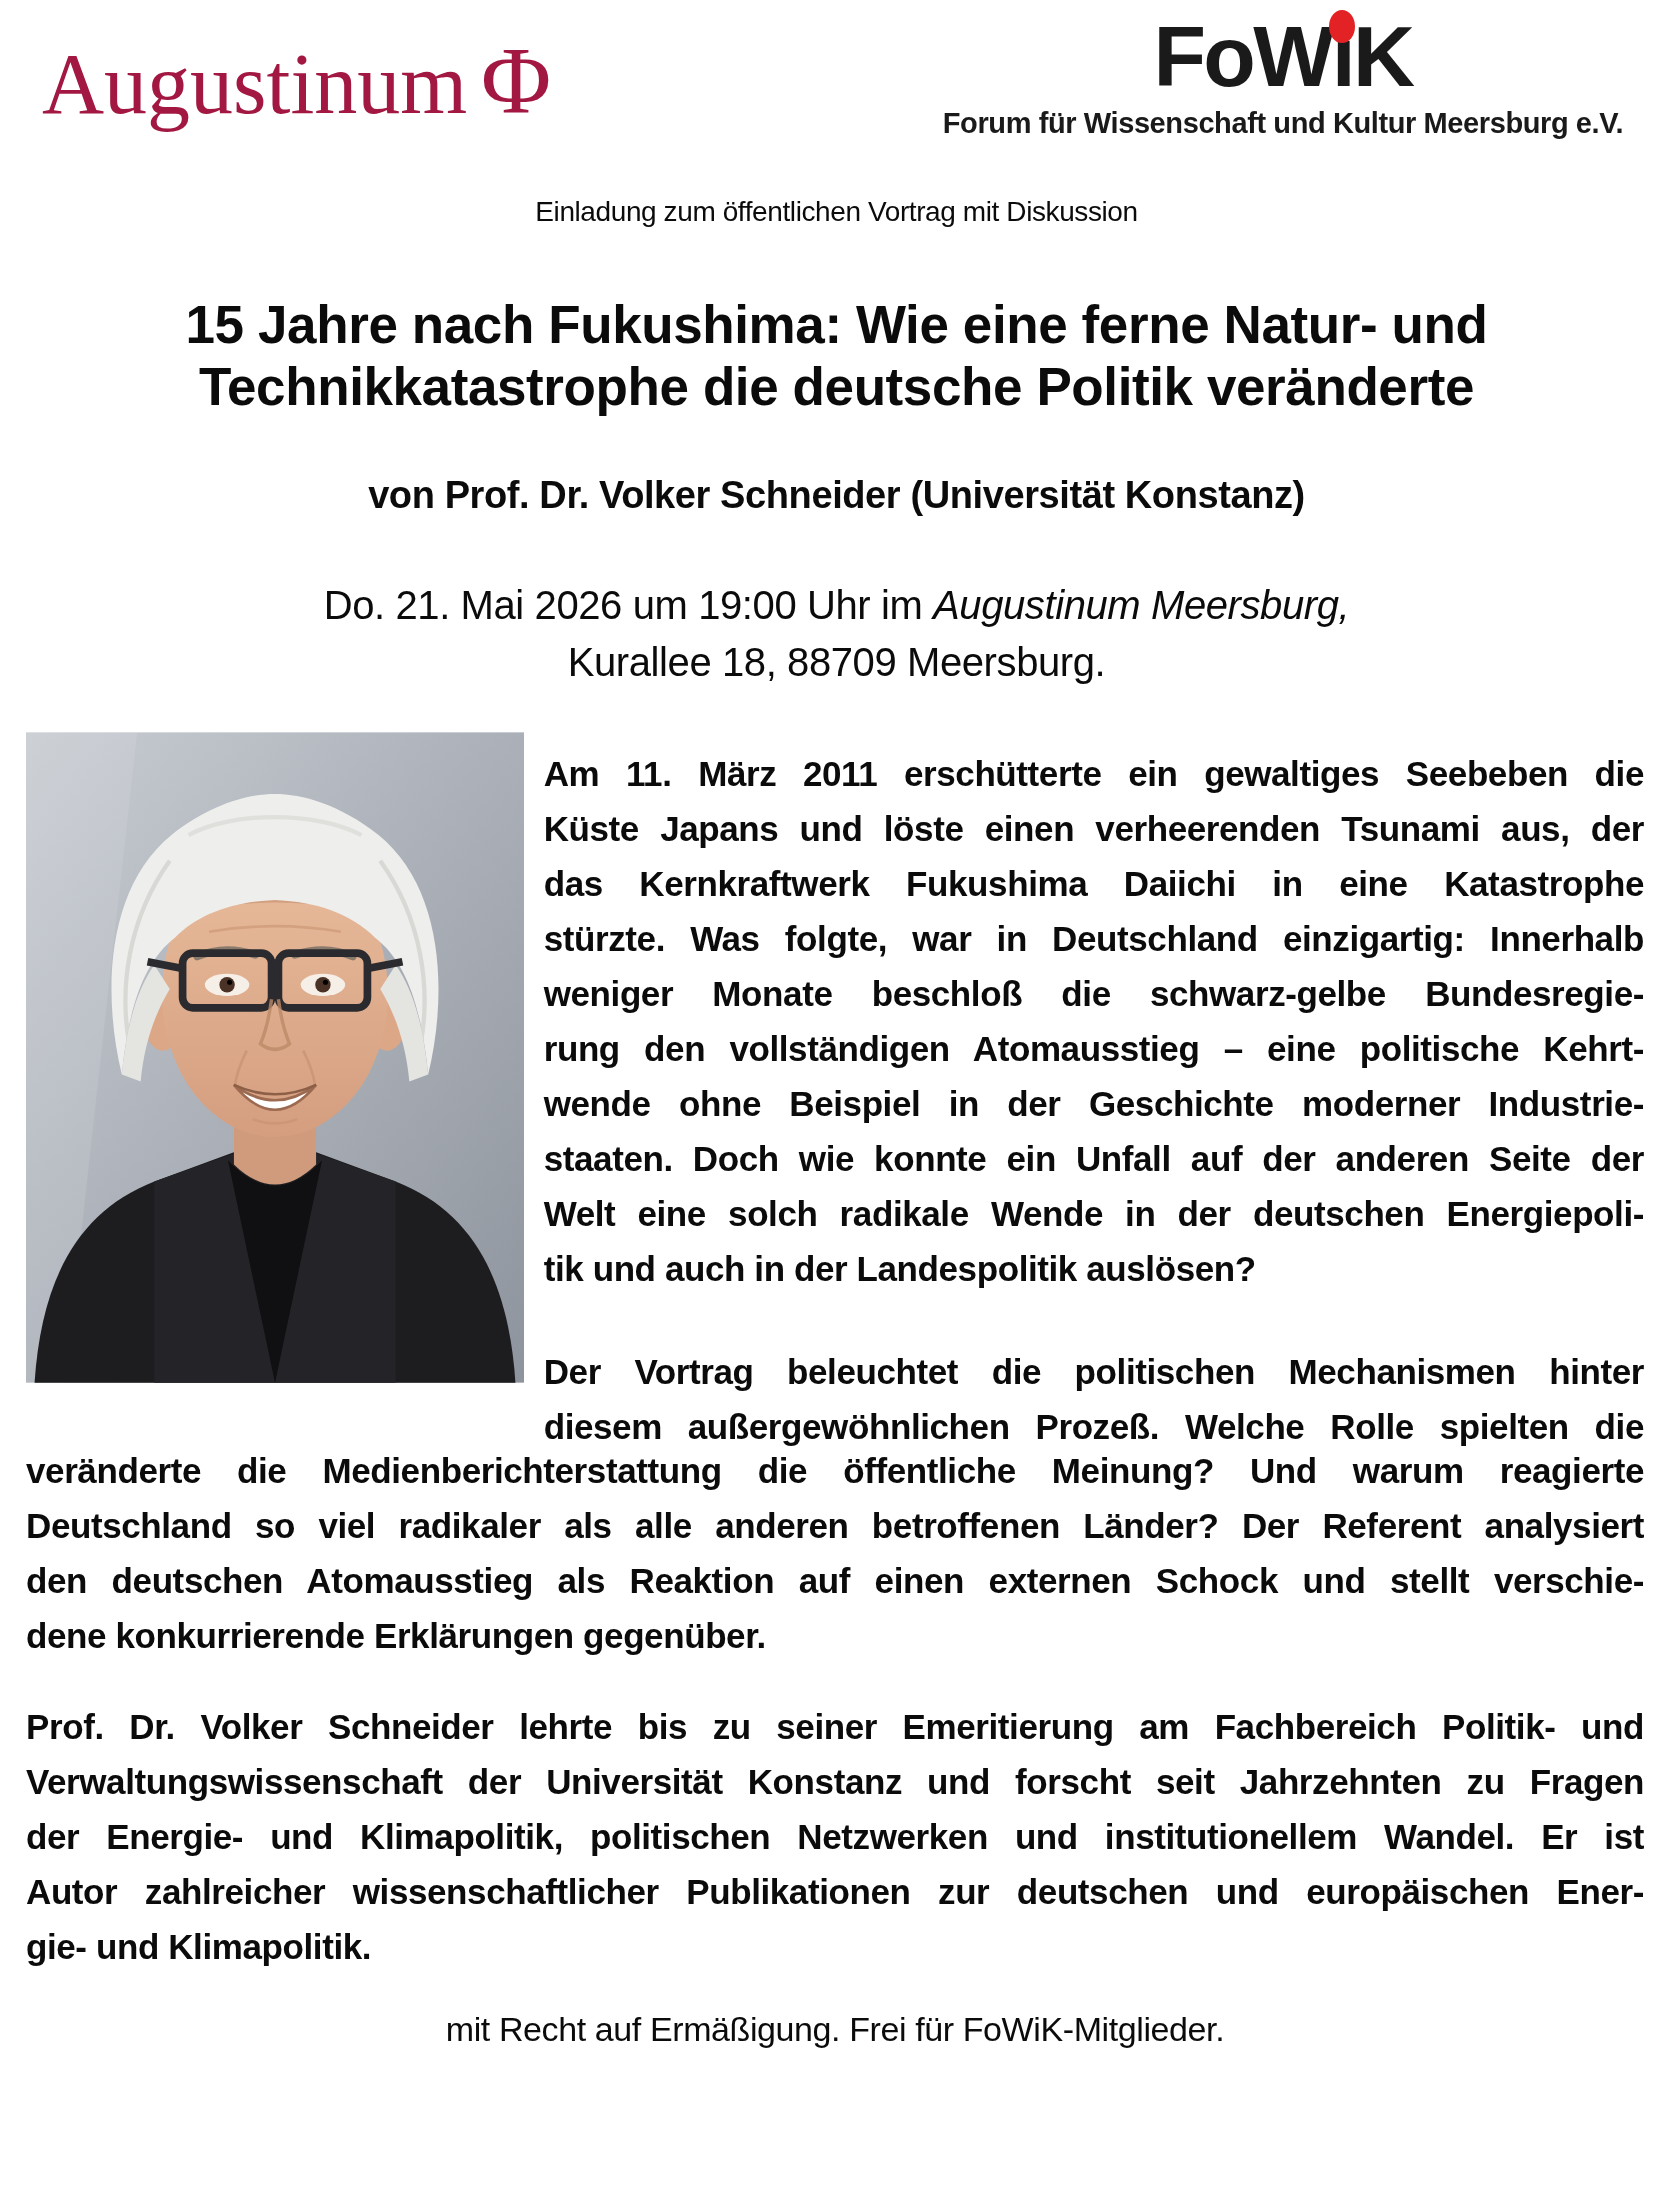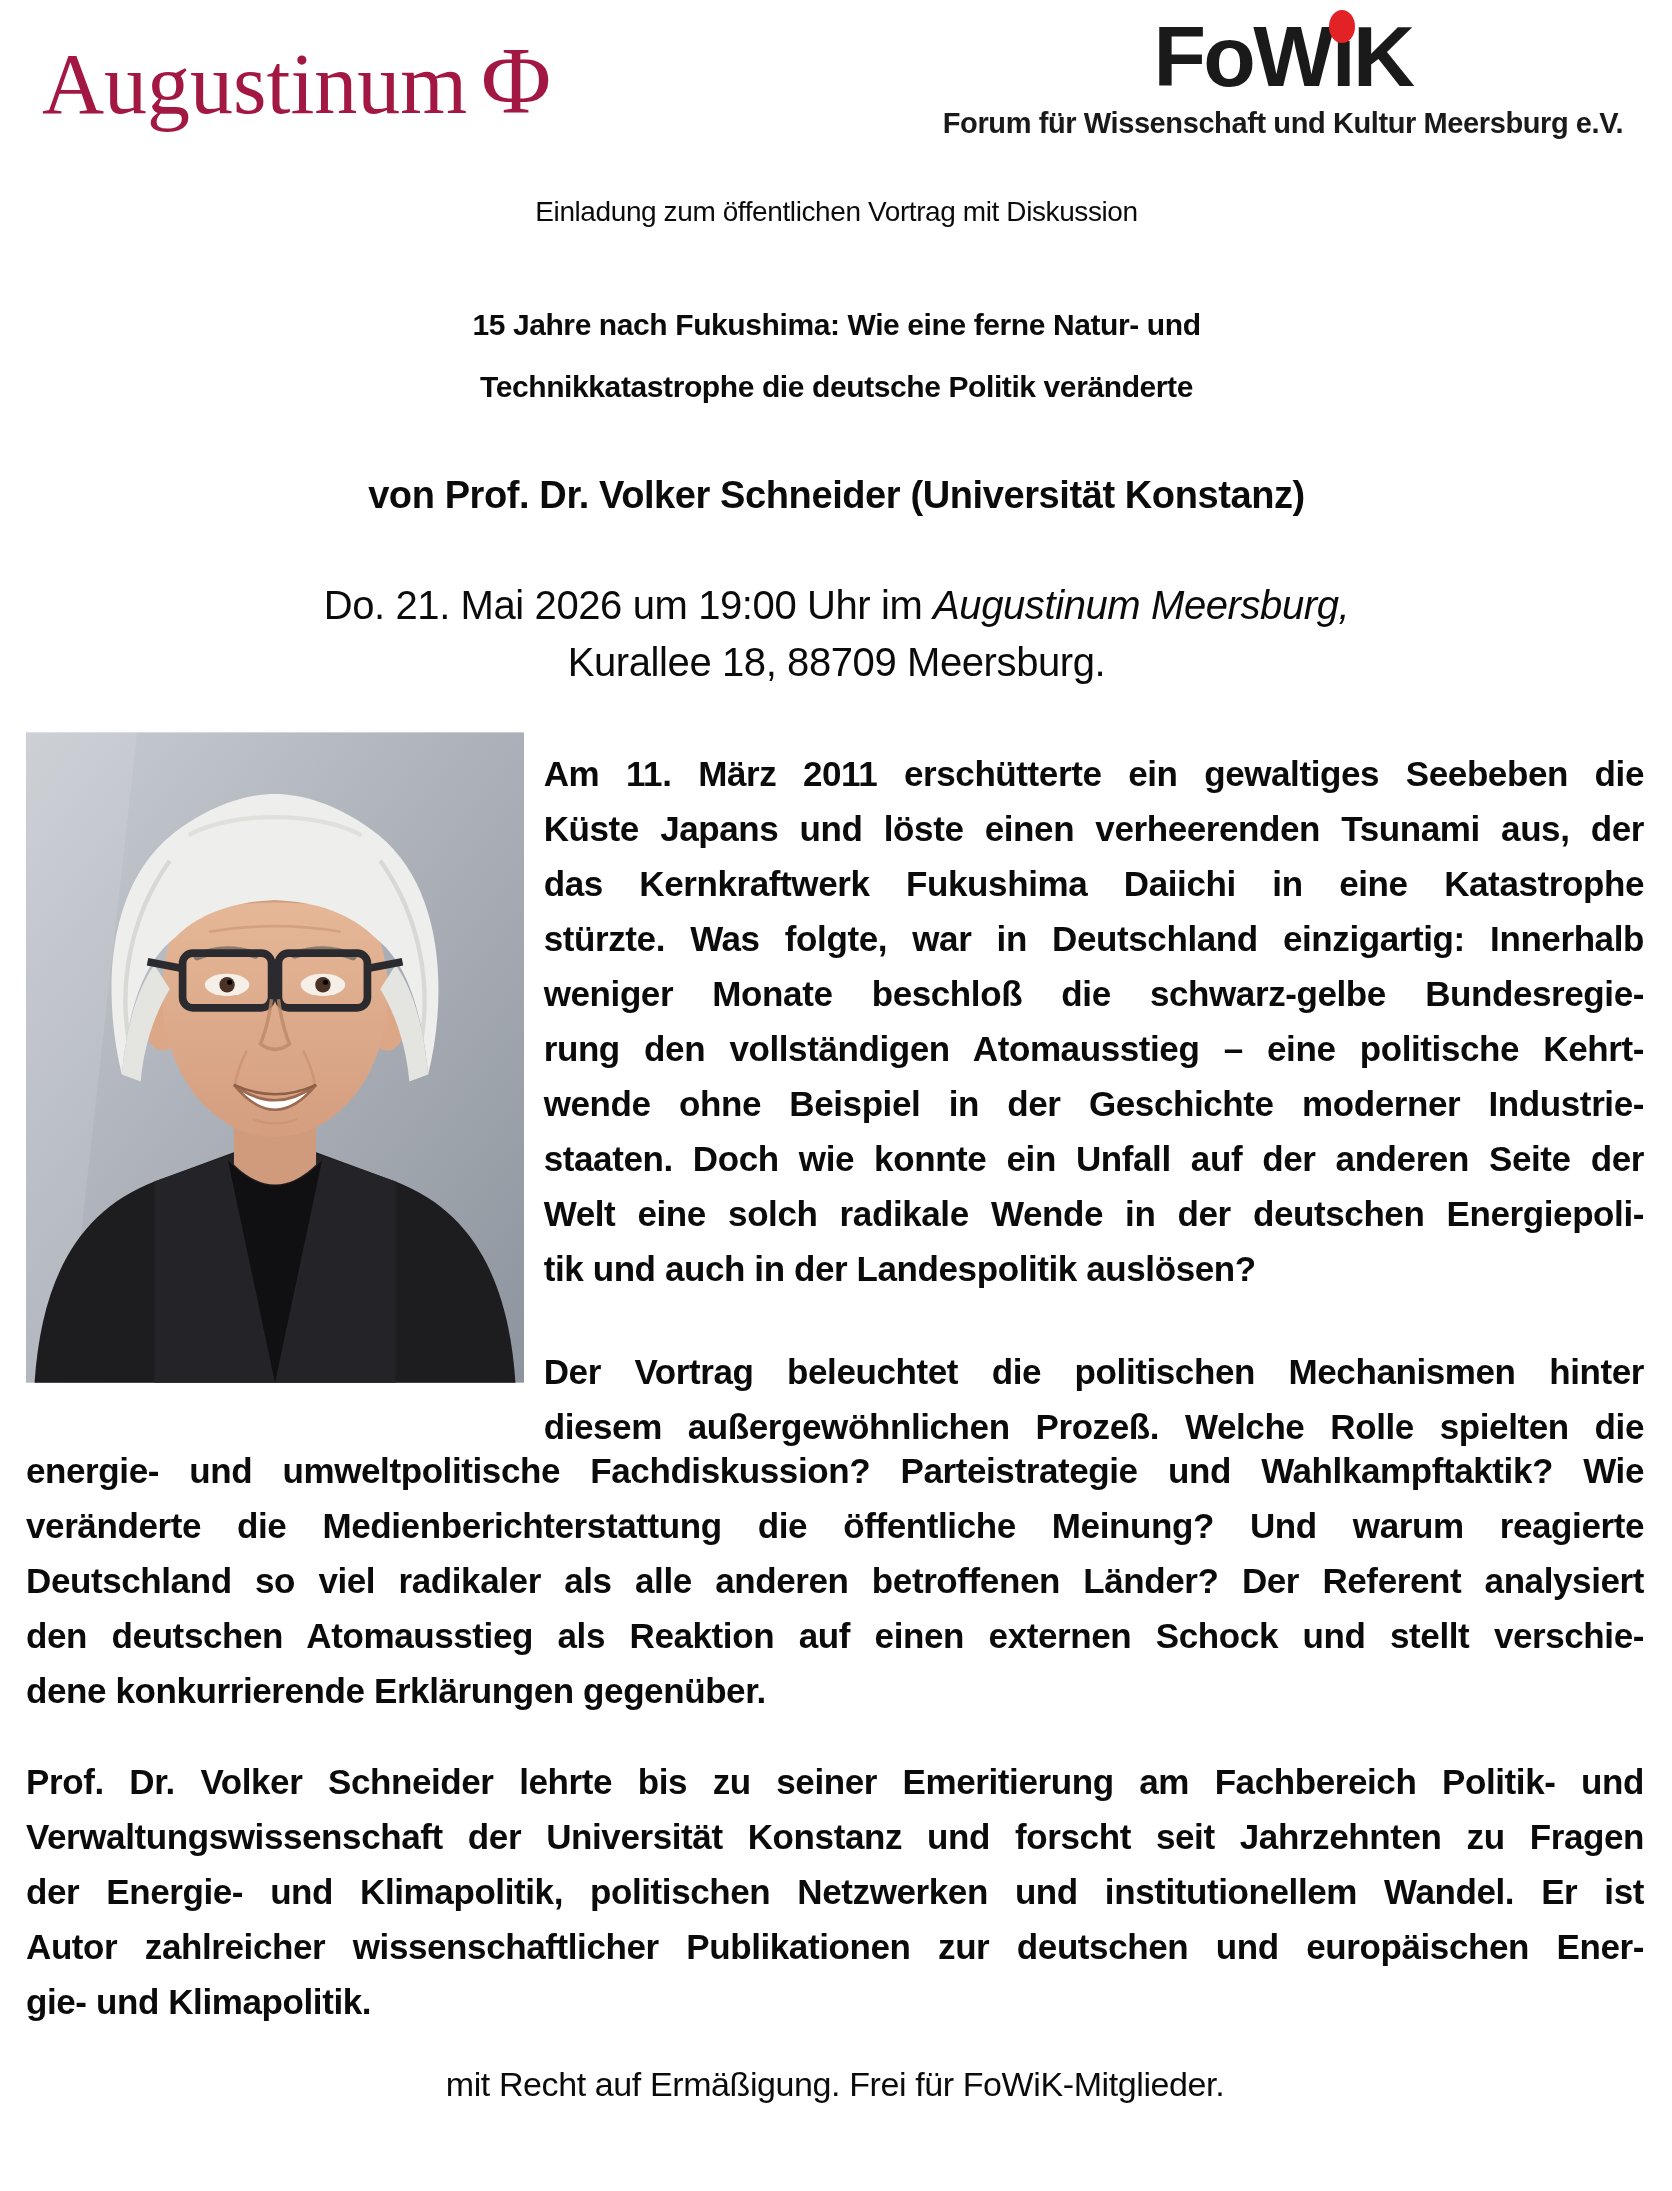--- a/index.html
+++ b/index.html
@@ -34,21 +34,21 @@
     position:absolute;left:50%;top:-1.7px;transform:translateX(-50%);
     width:26px;height:33px;border-radius:50%;
     background:var(--fowik-dot-red,#e32226);
   }
   .fowik-tagline{
     font-weight:bold;font-size:29px;line-height:34px;margin-top:5.1px;
     letter-spacing:-0.4px;white-space:nowrap;
   }
   
   .intro-line{margin-top:18px;text-align:center;font-size:28px;line-height:45px;letter-spacing:-0.4px;}
-  .talk-title{margin-top:60px;text-align:center;font-weight:bold;font-size:30px;line-height:62px;letter-spacing:-0.4px;}
+  .talk-title{margin-top:60px;text-align:center;font-weight:bold;font-size:53px;line-height:62px;letter-spacing:-0.4px;}
   .speaker-line{margin-top:53px;text-align:center;font-weight:bold;font-size:38px;line-height:48px;letter-spacing:-0.4px;}
   .date-block{margin-top:58px;text-align:center;font-size:40px;line-height:57px;letter-spacing:-0.4px;}
   .italic{font-style:italic;}
   
   .photo-row{
     display:flex;align-items:flex-start;
     margin:41px 29px 0 26px;
   }
   .photo-frame{flex:0 0 498px;width:498px;height:651px;}
   .photo-frame svg{display:block;}
@@ -174,21 +174,20 @@
           <div class="line last">tik und auch in der Landespolitik auslösen?</div>
         </div>
       <div class="plines cont col-par2">
           <div class="line">Der Vortrag beleuchtet die politischen Mechanismen hinter</div>
           <div class="line last">diesem außergewöhnlichen Prozeß. Welche Rolle spielten die</div>
         </div>
     </div>
   </div>
 
   <div class="plines full-body">
-      <div class="line">energie- und umweltpolitische Fachdiskussion? Parteistrategie und Wahlkampftaktik? Wie</div>
       <div class="line">veränderte die Medienberichterstattung die öffentliche Meinung? Und warum reagierte</div>
       <div class="line">Deutschland so viel radikaler als alle anderen betroffenen Länder? Der Referent analysiert</div>
       <div class="line">den deutschen Atomausstieg als Reaktion auf einen externen Schock und stellt verschie-</div>
       <div class="line last">dene konkurrierende Erklärungen gegenüber.</div>
     </div>
   <div class="plines full-body par3">
       <div class="line">Prof. Dr. Volker Schneider lehrte bis zu seiner Emeritierung am Fachbereich Politik- und</div>
       <div class="line">Verwaltungswissenschaft der Universität Konstanz und forscht seit Jahrzehnten zu Fragen</div>
       <div class="line">der Energie- und Klimapolitik, politischen Netzwerken und institutionellem Wandel. Er ist</div>
       <div class="line">Autor zahlreicher wissenschaftlicher Publikationen zur deutschen und europäischen Ener-</div>

